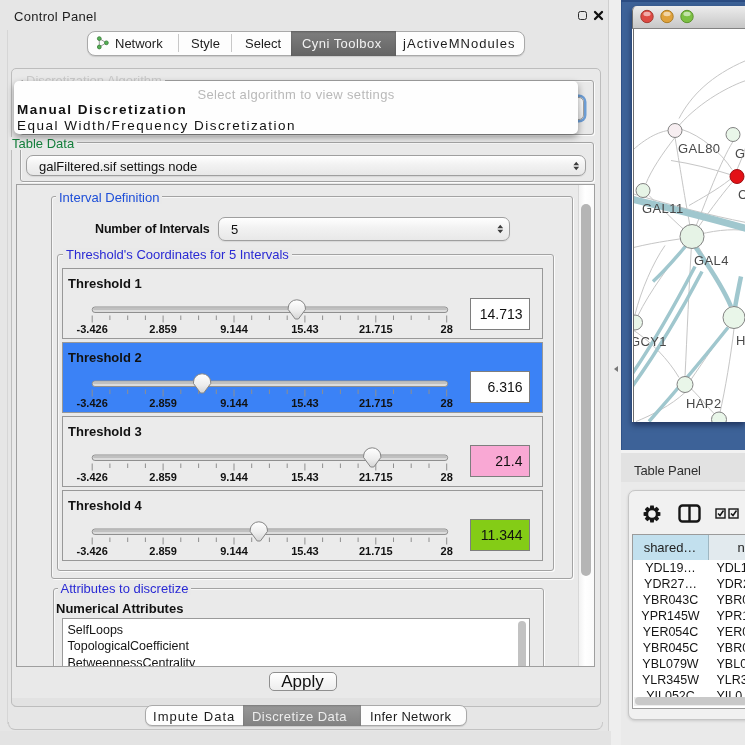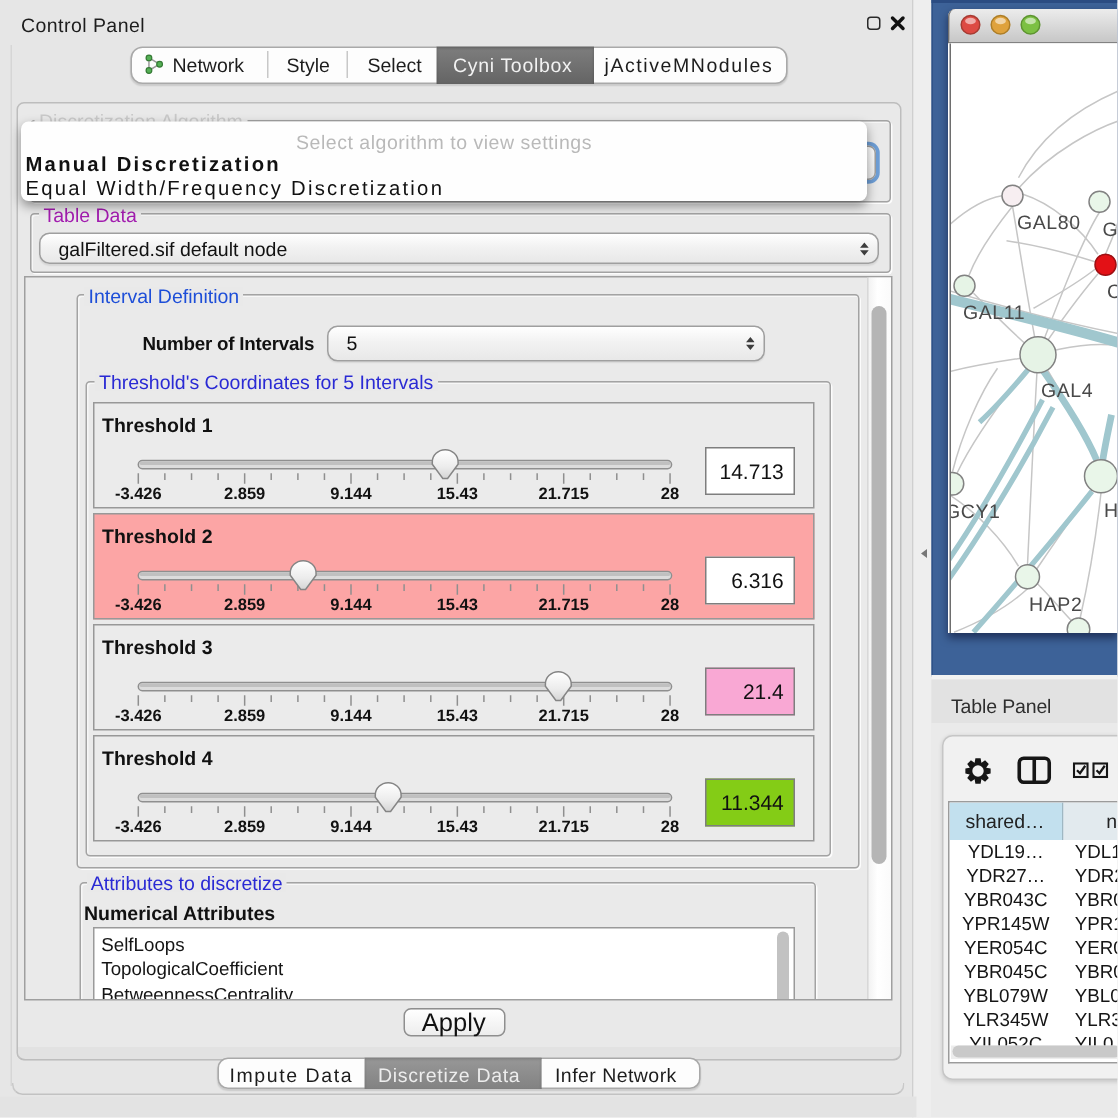--- a/index.html
+++ b/index.html
@@ -45,23 +45,23 @@
 <div class="abs" style="left:302px;top:36px;font-size:13px;color:#f2f2f2;letter-spacing:.45px;">Cyni Toolbox</div>
 <div class="abs" style="left:403px;top:36px;font-size:13px;color:#1c1c1c;letter-spacing:1.05px;">jActiveMNodules</div>
 
 <div class="abs" style="left:11px;top:68px;width:590px;height:639px;background:#e9e9e9;border:1px solid #bdbdbd;border-radius:5px;box-sizing:border-box;"></div>
 
 <div class="abs etch" style="left:20px;top:80px;width:572px;height:53px;border-radius:3px;"></div>
 <div class="gtitle" style="left:23px;top:74px;color:#c9c9c9;">Discretization Algorithm</div>
 <div class="abs" style="left:28px;top:97px;width:556px;height:23px;border-radius:5px;background:linear-gradient(#ffffff,#ececec);border:1px solid #9f9f9f;box-shadow:0 0 0 2.5px rgba(96,150,211,.9);box-sizing:border-box;"></div>
 
 <div class="abs etch" style="left:20px;top:142px;width:572px;height:38px;border-radius:3px;"></div>
-<div class="gtitle" style="left:26px;top:136.5px;color:#a21caf;">Table Data</div>
+<div class="gtitle" style="left:9px;top:136.5px;color:#15803d;">Table Data</div>
 <div class="combo" style="left:26px;top:155px;width:558px;height:19px;">
-  <span class="ct">galFiltered.sif default node</span>
+  <span class="ct">galFiltered.sif settings node</span>
   <svg class="updn" style="right:5.5px;width:6.5px;height:11.5px;" viewBox="0 0 9 12">
         <path d="M4.5 0 L8.5 4.8 L0.5 4.8 Z M4.5 12 L8.5 7.2 L0.5 7.2 Z" fill="#3d3d3d"></path>
       </svg>
 </div>
 
 <div class="abs" style="left:15.5px;top:183.5px;width:579px;height:483px;background:#eaeaea;border:1px solid #9f9f9f;box-sizing:border-box;overflow:hidden;">
 </div>
 
 <div class="abs" style="left:578px;top:184.5px;width:16px;height:481px;background:linear-gradient(90deg,#f2f2f2,#ffffff 40%,#fafafa);border-left:1px solid #d8d8d8;box-sizing:border-box;"></div>
 <div class="abs" style="left:580.5px;top:204px;width:10px;height:372px;background:#b5b5b5;border-radius:5px;"></div>
@@ -252,21 +252,21 @@
             <stop offset="0" stop-color="#ffffff"></stop>
             <stop offset=".6" stop-color="#ececec"></stop>
             <stop offset="1" stop-color="#d5d5d5"></stop>
           </linearGradient>
         </svg>
     <div class="abs" style="left:407px;top:28.5px;width:60px;height:32px;background:#fff;border:1px solid #7e7e7e;box-sizing:border-box;">
       <div style="position:absolute;right:6px;top:50%;transform:translateY(-50%);font-size:14px;color:#111;">14.713</div>
     </div>
   </div>
 
-  <div class="abs" style="left:46px;top:158px;width:481px;height:71px;border:1px solid #989898;background:#fca5a5;box-sizing:border-box;">
+  <div class="abs" style="left:46px;top:158px;width:481px;height:71px;border:1px solid #989898;background:#3b82f6;box-sizing:border-box;">
     <div class="abs" style="left:5.5px;top:7px;font-size:13px;font-weight:bold;color:#111;">Threshold 2</div>
     <svg class="abs" style="left:0;top:0;" width="481" height="71" viewBox="0 0 481 71">
           <defs></defs>
           <rect x="29.2" y="38" width="355.5" height="5.5" rx="2.7" fill="#dcdcdc" stroke="#8f8f8f" stroke-width="1"></rect>
           <rect x="30" y="38.8" width="354" height="2.2" rx="1.1" fill="#c0c0c0"></rect>
           <g stroke="#8f8f8f" stroke-width="1">
             <line x1="29.2" y1="46.5" x2="29.2" y2="53.5"></line>
             <line x1="46.9" y1="46.5" x2="46.9" y2="51"></line>
             <line x1="64.7" y1="46.5" x2="64.7" y2="51"></line>
             <line x1="82.4" y1="46.5" x2="82.4" y2="51"></line>

